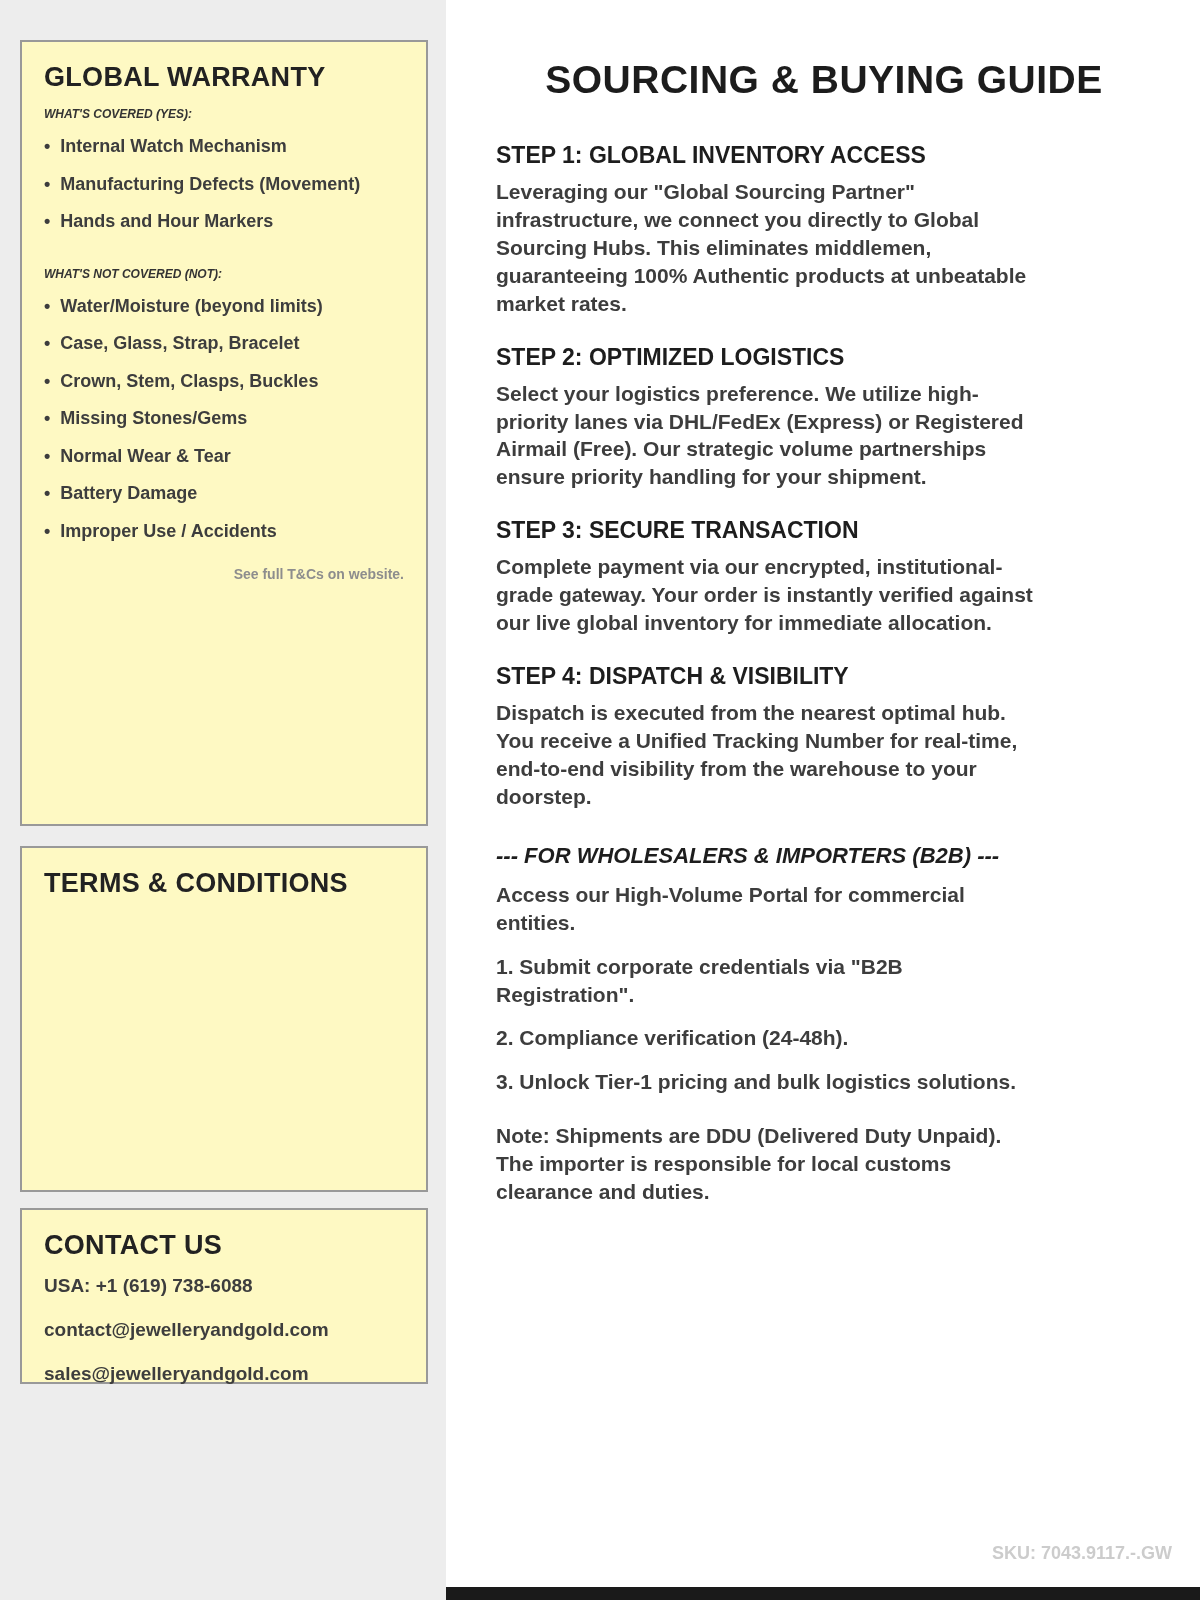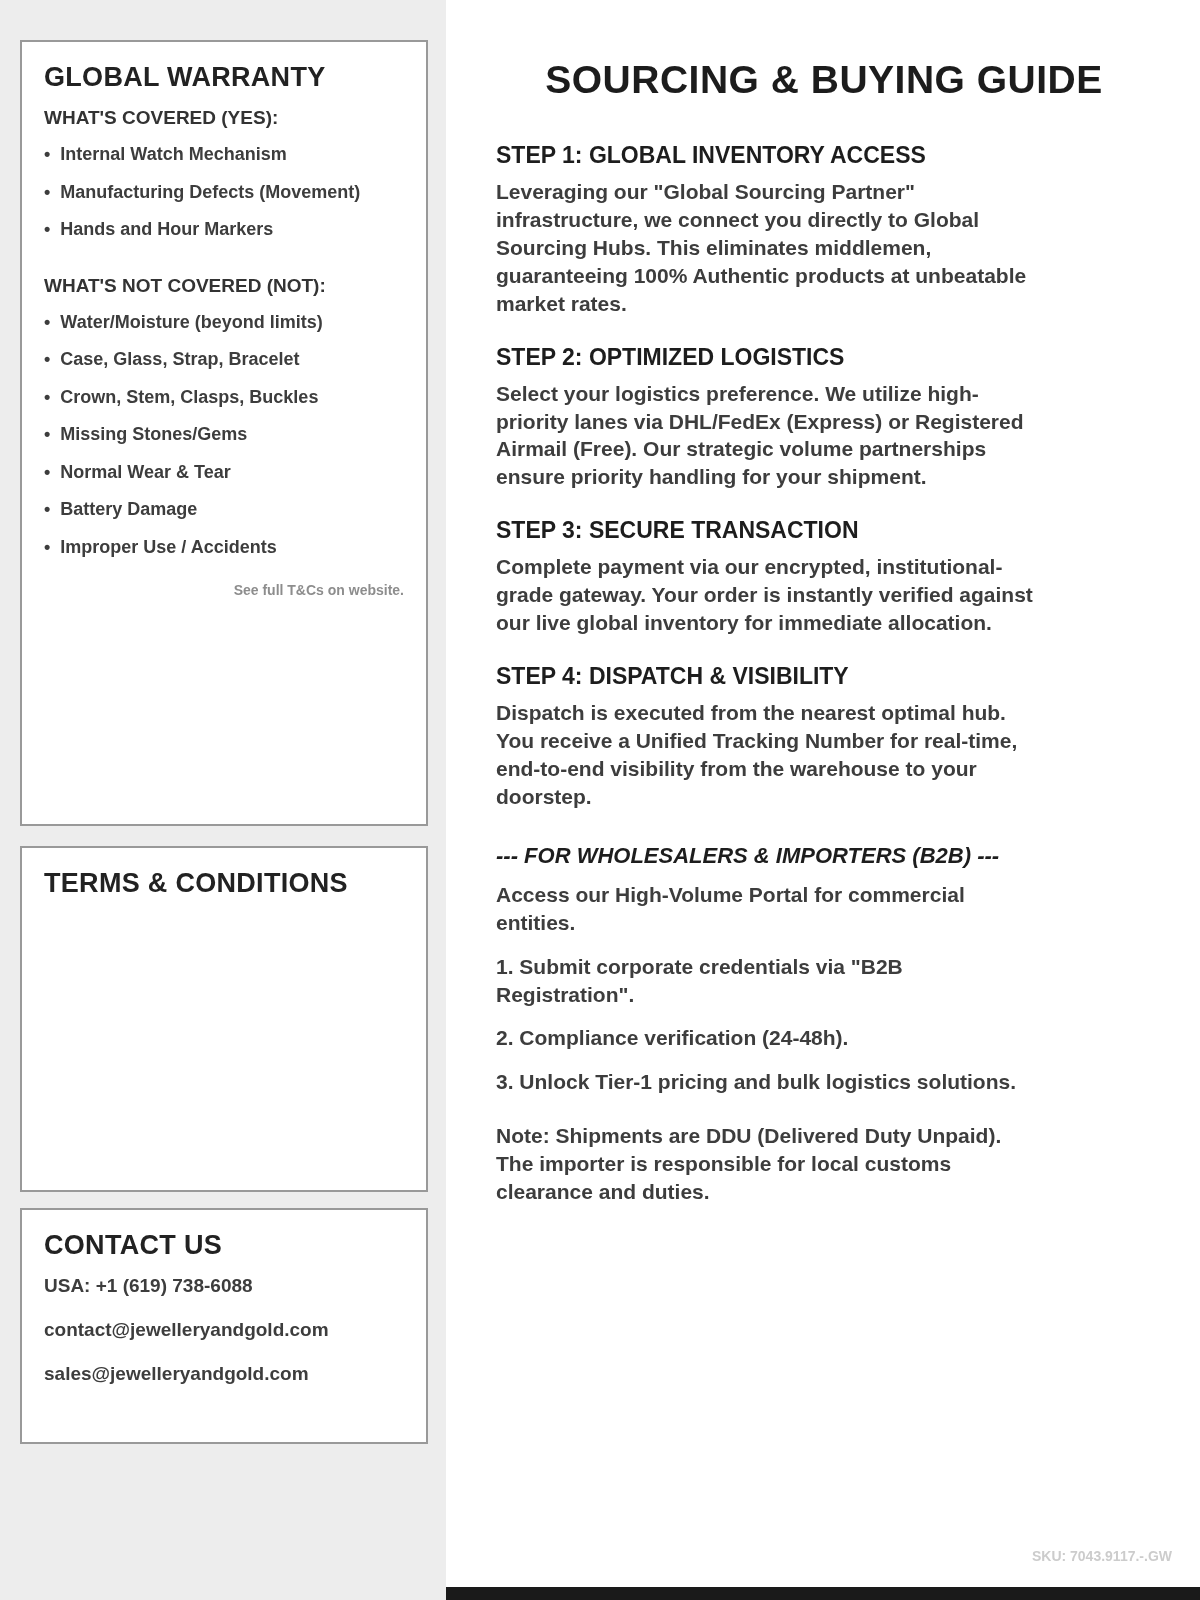--- a/index.html
+++ b/index.html
@@ -13,40 +13,41 @@
   }
 
   
   .sidebar {
     width: 446px;
     flex-shrink: 0;
     background: #ededed;
     padding: 40px 18px 0 20px;
   }
   .panel {
-    background: #ffffff;
+    background: #fef9c3;
     border: 2px solid #999999;
     padding: 20px 22px;
   }
   .panel-warranty { height: 786px; margin-bottom: 20px; }
   .panel-terms    { height: 346px; margin-bottom: 16px; }
-  .panel-contact  { height: 236px; }
+  .panel-contact  { height: 176px; }
 
   .panel-title {
     font-size: 27px;
     font-weight: 800;
     color: #222222;
     letter-spacing: 0.3px;
     margin-bottom: 14px;
   }
   .sub-heading {
-    font-size: 19px;
+    font-size: 12px;
     font-weight: 700;
     color: #333333;
     margin-bottom: 14px;
+    font-style: italic;
   }
   .sub-heading.gap-top { margin-top: 34px; }
   .bullet-list { list-style: none; }
   .bullet-list li {
     font-size: 18px;
     font-weight: 600;
     color: #3d3d3d;
     margin-bottom: 15px;
     line-height: 1.25;
   }
@@ -109,21 +110,21 @@
     margin-bottom: 12px;
     font-style: italic;
   }
   .b2b-text { margin-bottom: 16px; }
   .b2b-note { margin-top: 26px; }
 
   .sku {
     position: absolute;
     right: 28px;
     bottom: 36px;
-    font-size: 14px;
+    font-size: 18px;
     font-weight: 700;
     color: #cccccc;
     margin-top: 14px;
   }
   .footer-bar {
     position: absolute;
     left: 0;
     right: 0;
     bottom: 0;
     height: 13px;

